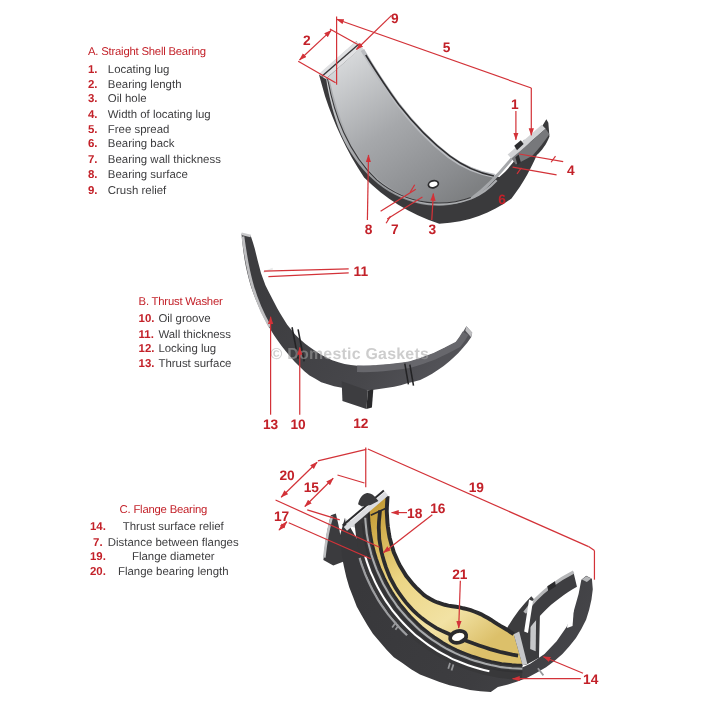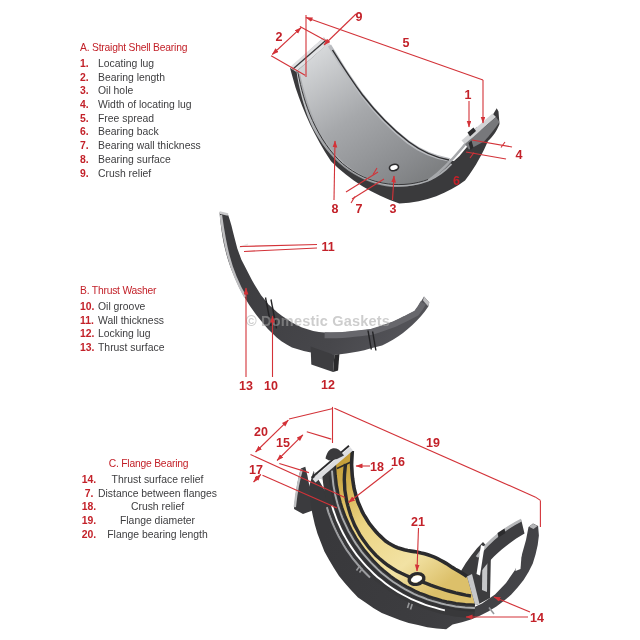--- a/index.html
+++ b/index.html
@@ -51,21 +51,21 @@
             <td class="n">8.</td>
             <td>Bearing surface</td>
           </tr>
 <tr>
             <td class="n">9.</td>
             <td>Crush relief</td>
           </tr>
 </tbody>
       </table>
 </div>
-<div class="sec" style="top:285px;">
+<div class="sec" style="top:269px;margin-left:46px;">
 <h3>B. Thrust Washer</h3>
 <table>
 <tbody>
           <tr>
             <td class="n">10.</td>
             <td>Oil groove</td>
           </tr>
 <tr>
             <td class="n">11.</td>
             <td>Wall thickness</td>
@@ -85,24 +85,20 @@
 <h3>C. Flange Bearing</h3>
 <table>
 <tbody>
           <tr>
             <td class="n">14.</td>
             <td>Thrust surface relief</td>
           </tr>
 <tr>
             <td class="n">7.</td>
             <td>Distance between flanges</td>
-          </tr>
-<tr>
-            <td class="n">18.</td>
-            <td>Crush relief</td>
           </tr>
 <tr>
             <td class="n">19.</td>
             <td>Flange diameter</td>
           </tr>
 <tr>
             <td class="n">20.</td>
             <td>Flange bearing length</td>
           </tr>
 </tbody>

